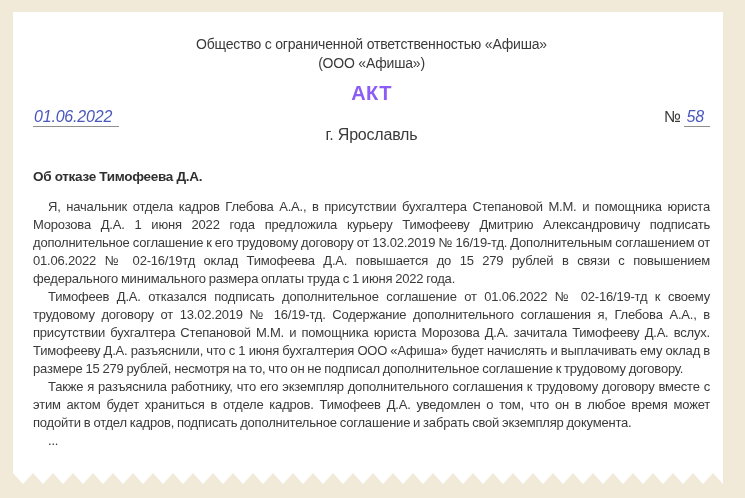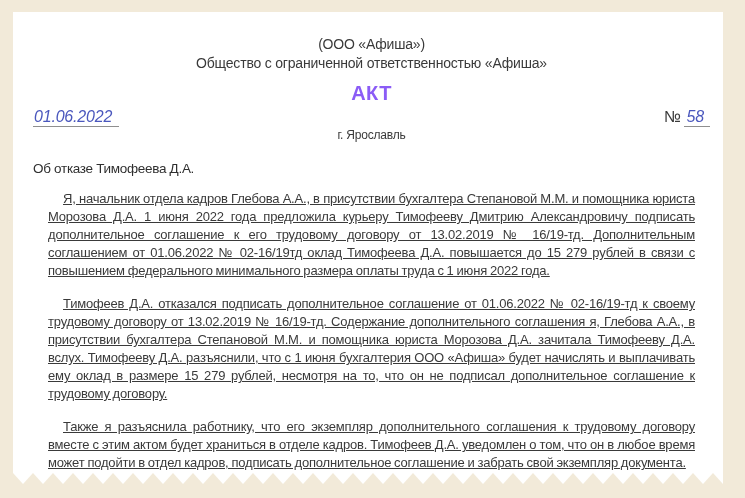--- a/index.html
+++ b/index.html
@@ -65,58 +65,57 @@
   .date-field {
     padding: 0 7px 1px 1px;
   }
   .num-group { white-space: nowrap; }
   .num-value {
     padding: 0 6px 1px 3px;
     margin-left: 3px;
   }
   .city-line {
     text-align: center;
-    font-size: 12px;
+    font-size: 16px;
     line-height: 16px;
   }
   .subject {
-    margin-top: 15px;
+    margin-top: 23px;
     font-size: 13.5px;
-    font-weight: normal;
+    font-weight: bold;
     line-height: 21px;
     color: #2f2f2f;
     letter-spacing: -0.3px;
   }
   .body-p {
-    margin: 15px;
+    margin: 0;
     font-size: 13px;
     line-height: 18px;
     text-align: justify;
     text-indent: 15px;
     word-spacing: -0.5px;
     color: #3a3a3a;
-    text-decoration: underline;
   }
   .body-p.first { margin-top: 11px; }
   .ellipsis-line {
     margin: 0;
     font-size: 13px;
     line-height: 18px;
     text-indent: 15px;
     text-align: left;
   }
 </style>
 </head>
 <body>
 
 <div class="paper">
 
+  <div class="org-line">Общество с ограниченной ответственностью «Афиша»</div>
+
   <div class="org-line">(ООО «Афиша»)</div>
-
-  <div class="org-line">Общество с ограниченной ответственностью «Афиша»</div>
 
   <div class="doc-title">АКТ</div>
 
   <div class="meta-row">
     <span class="blue-fill date-field">01.06.2022</span>
     <span class="num-group"><span>№</span><span class="blue-fill num-value">58</span></span>
   </div>
 
   <div class="city-line">г. Ярославль</div>
 

